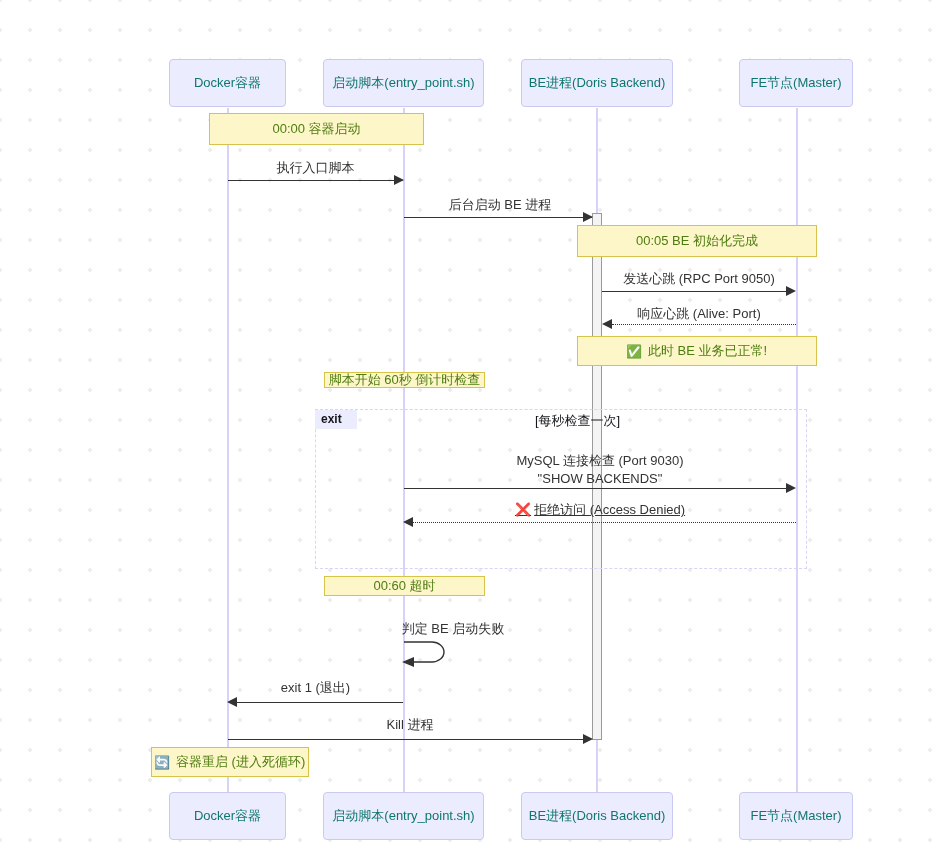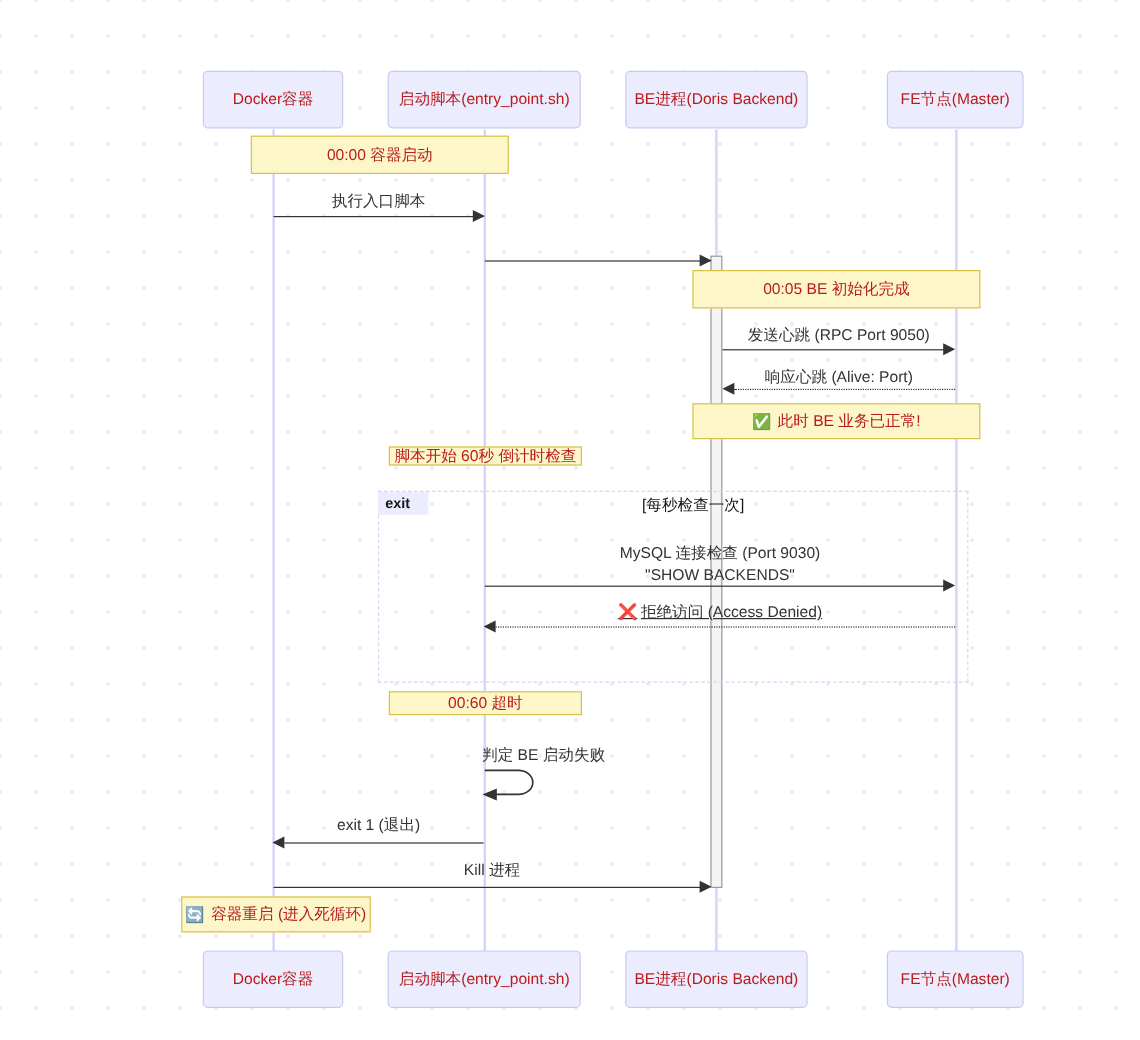--- a/index.html
+++ b/index.html
@@ -29,21 +29,21 @@
   
   .participant {
     position: absolute;
     background: #ECECFF;
     border: 1px solid #c9c9f2;
     border-radius: 4px;
     display: flex;
     align-items: center;
     justify-content: center;
     box-sizing: border-box;
-    color: #b91c1c;
+    color: #0f766e;
     font-size: 13px;
     text-align: center;
     line-height: 1.2;
     padding: 0 6px;
   }
 
   
   .activation {
     position: absolute;
     background: #f4f4f4;
@@ -53,21 +53,21 @@
 
   
   .note {
     position: absolute;
     background: #fdf6c8;
     border: 1px solid #d6c44a;
     box-sizing: border-box;
     display: flex;
     align-items: center;
     justify-content: center;
-    color: #b91c1c;
+    color: #4d7c0f;
     font-size: 13px;
     white-space: nowrap;
     padding: 0 8px;
   }
   .note .emoji { margin-right: 5px; font-size: 13px; line-height: 1; }
 
   
   .msg-line {
     position: absolute;
     height: 0;
@@ -167,20 +167,23 @@
   <div class="note" style="left:209px; top:113px; width:215px; height:32px;">
     <span>00:00 容器启动</span>
   </div>
 
   <div class="msg-label" style="left:228px; top:159px; width:175px;">
     <span>执行入口脚本</span>
   </div>
   <div class="msg-line" style="left:228px; top:180px; width:175px;"></div>
   <div class="arrowhead right" style="left:394px; top:175px;"></div>
 
+  <div class="msg-label" style="left:404px; top:196px; width:192px;">
+    <span>后台启动 BE 进程</span>
+  </div>
   <div class="msg-line" style="left:404px; top:217px; width:188px;"></div>
   <div class="arrowhead right" style="left:583px; top:212px;"></div>
 
   <div class="note" style="left:577px; top:225px; width:240px; height:32px;">
     <span>00:05 BE 初始化完成</span>
   </div>
 
   <div class="msg-label" style="left:602px; top:270px; width:194px;">
     <span>发送心跳 (RPC Port 9050)</span>
   </div>

